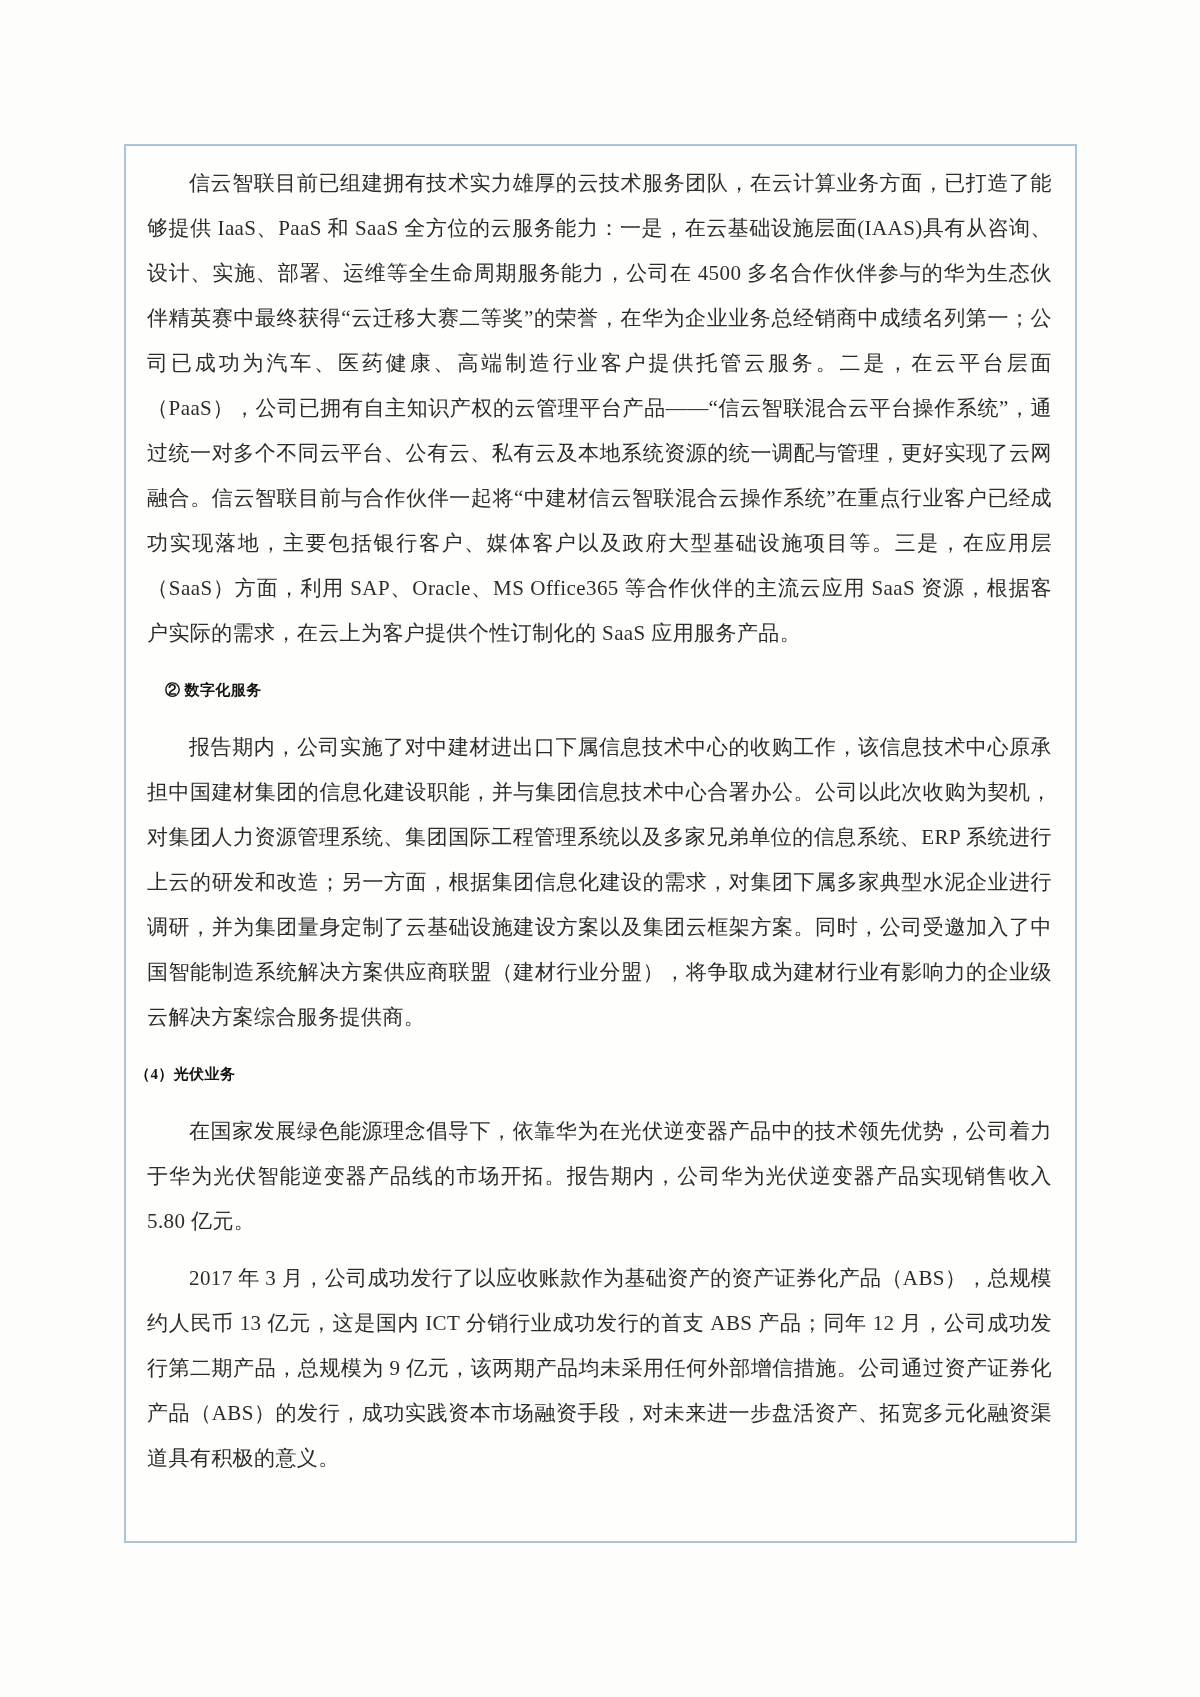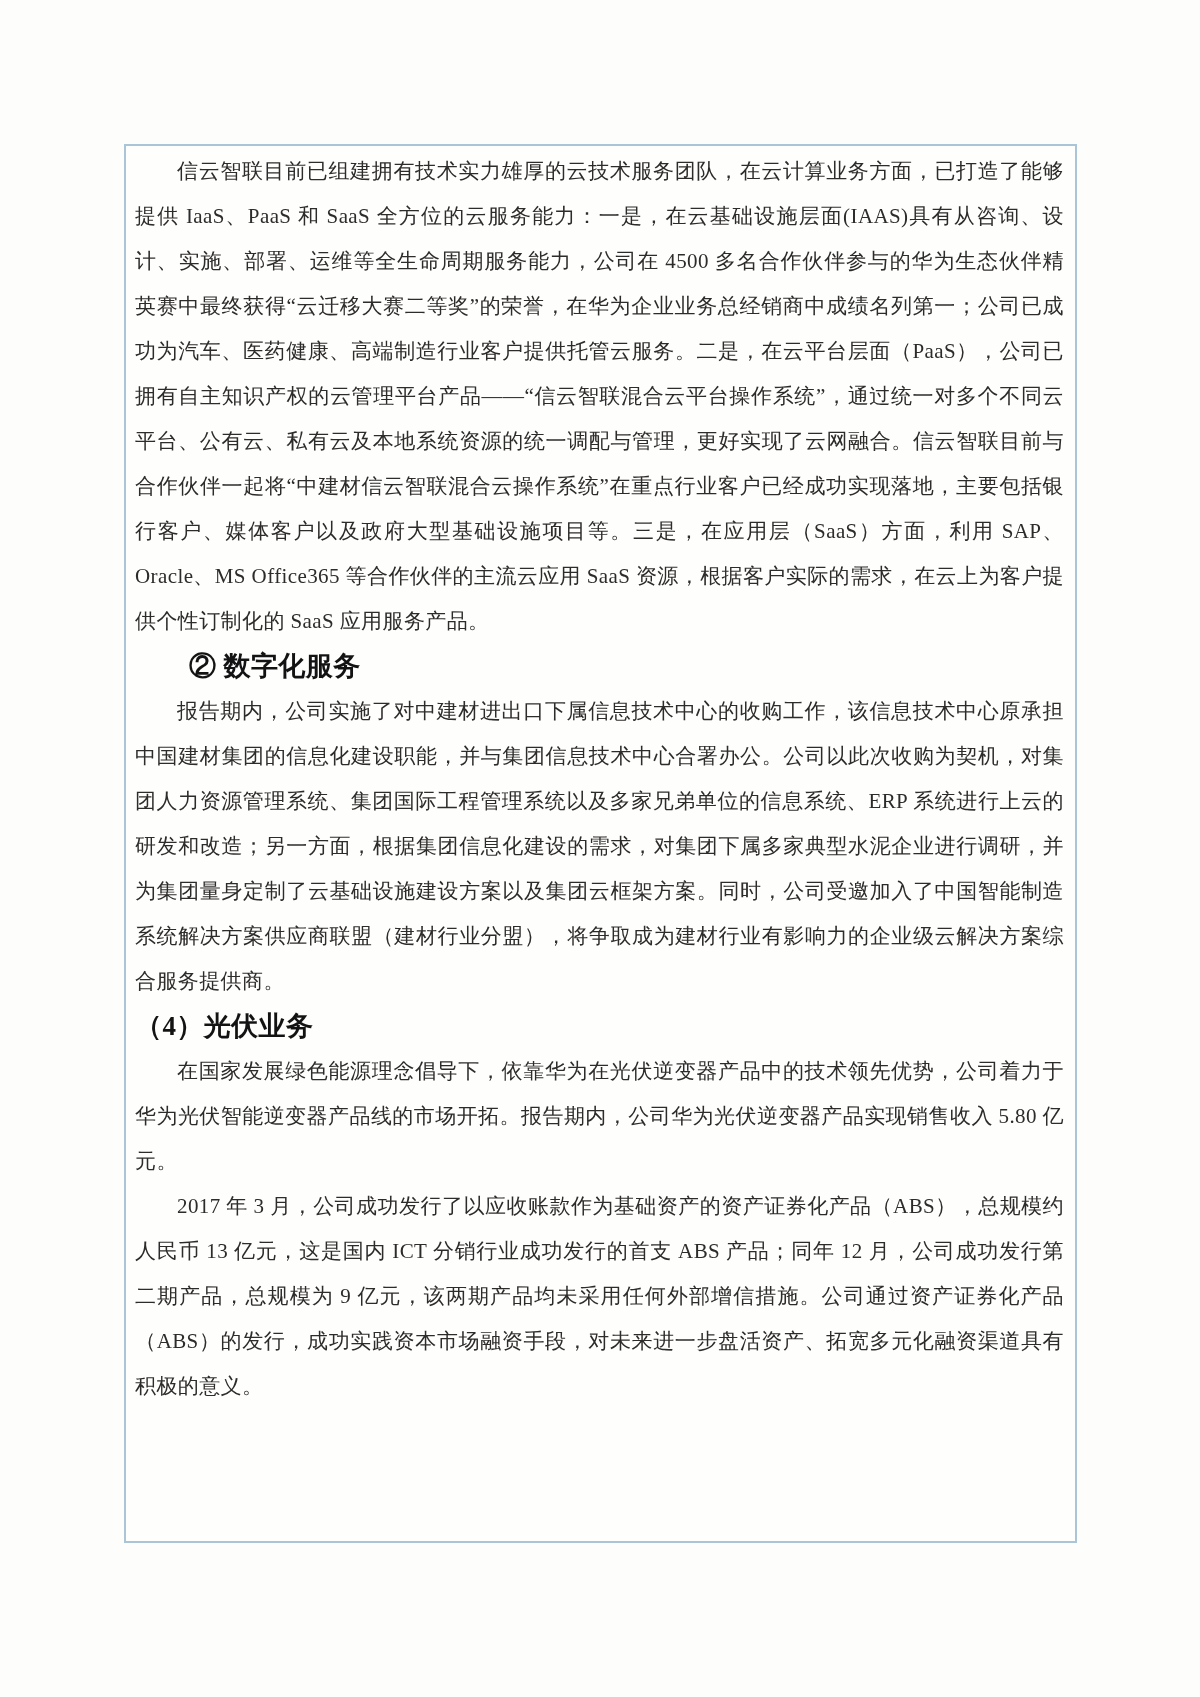--- a/index.html
+++ b/index.html
@@ -19,31 +19,31 @@
     top: 144px;
     width: 953px;
     height: 1399px;
     box-sizing: border-box;
     border: 2px solid #a9c5d7;
     background: #fefefd;
     padding: 3px 11px 0 9px;
     overflow: hidden;
   }
   .para {
-    margin: 0;
+    margin: 12px;
     font-size: 21px;
     line-height: 45px;
     color: #2e2c2b;
     text-align: justify;
     text-indent: 2em;
     letter-spacing: 0.4px;
   }
   .heading {
     margin: 0;
-    font-size: 27px;
+    font-size: 15px;
     line-height: 45px;
     color: #131313;
     font-weight: bold;
     text-align: left;
     letter-spacing: 0.4px;
   }
   .heading.indented {
     text-indent: 2em;
   }
 </style>

